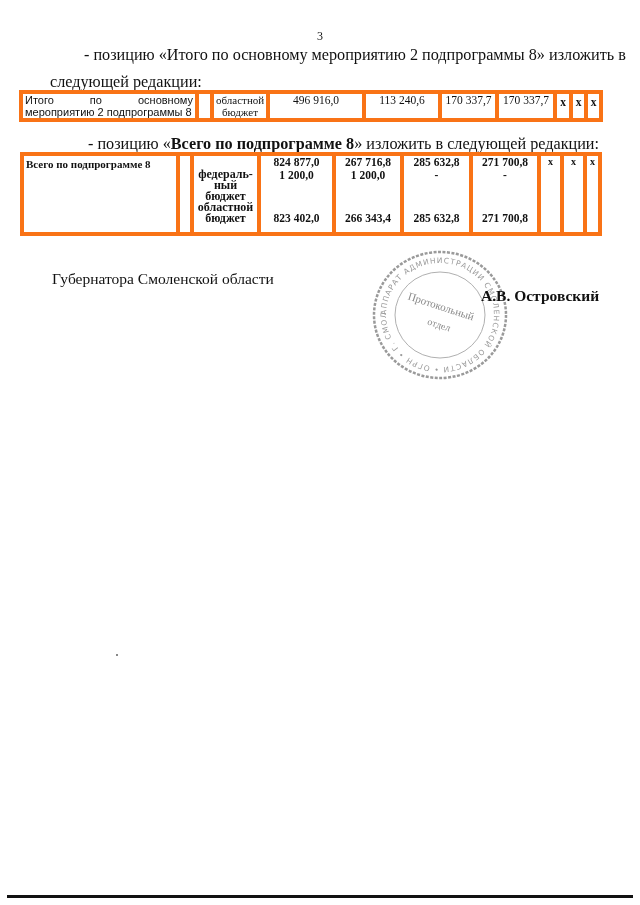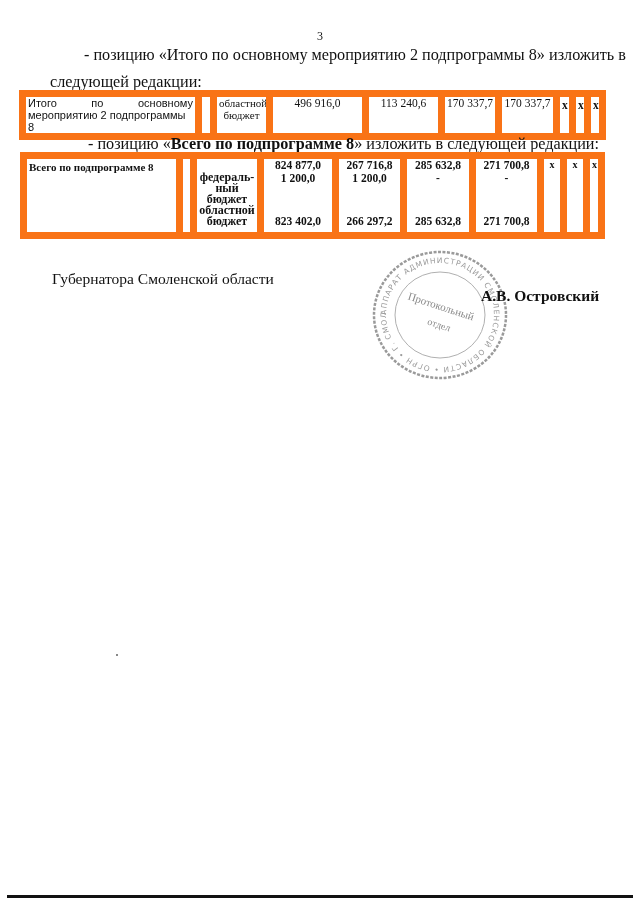--- a/index.html
+++ b/index.html
@@ -29,21 +29,21 @@
       line-height: 18px;
       white-space: nowrap;
     }
     .para b { font-weight: bold; }
     table.grid {
       position: absolute;
       border-collapse: collapse;
       table-layout: fixed;
     }
     table.grid td {
-      border: 7px solid #f97316;
+      border: 4px solid #f97316;
       padding: 0 2px;
       vertical-align: top;
       font-size: 11px;
       line-height: 12px;
       overflow: hidden;
     }
     .t1 td { font-family: "Liberation Sans", "DejaVu Sans", sans-serif; font-size: 10.5px; }
     .t1 .val { text-align: center; padding-top: 0; font-family: "Liberation Serif", serif; font-size: 11.5px; }
     .t1 .xc { text-align: center; font-weight: bold; font-family: "Liberation Serif", serif; font-size: 11.5px; padding-top: 2px;}
     .t1 .name-line1 { display: flex; justify-content: space-between; }
@@ -171,21 +171,21 @@
     <td class="val-stack">
       <div>824 877,0</div>
       <div>1 200,0</div>
       <div style="height:31px;"></div>
       <div>823 402,0</div>
     </td>
     <td class="val-stack">
       <div>267 716,8</div>
       <div>1 200,0</div>
       <div style="height:31px;"></div>
-      <div>266 297,2</div>
+      <div>266 343,4</div>
     </td>
     <td class="val-stack">
       <div>285 632,8</div>
       <div>-</div>
       <div style="height:31px;"></div>
       <div>285 632,8</div>
     </td>
     <td class="val-stack">
       <div>271 700,8</div>
       <div>-</div>

